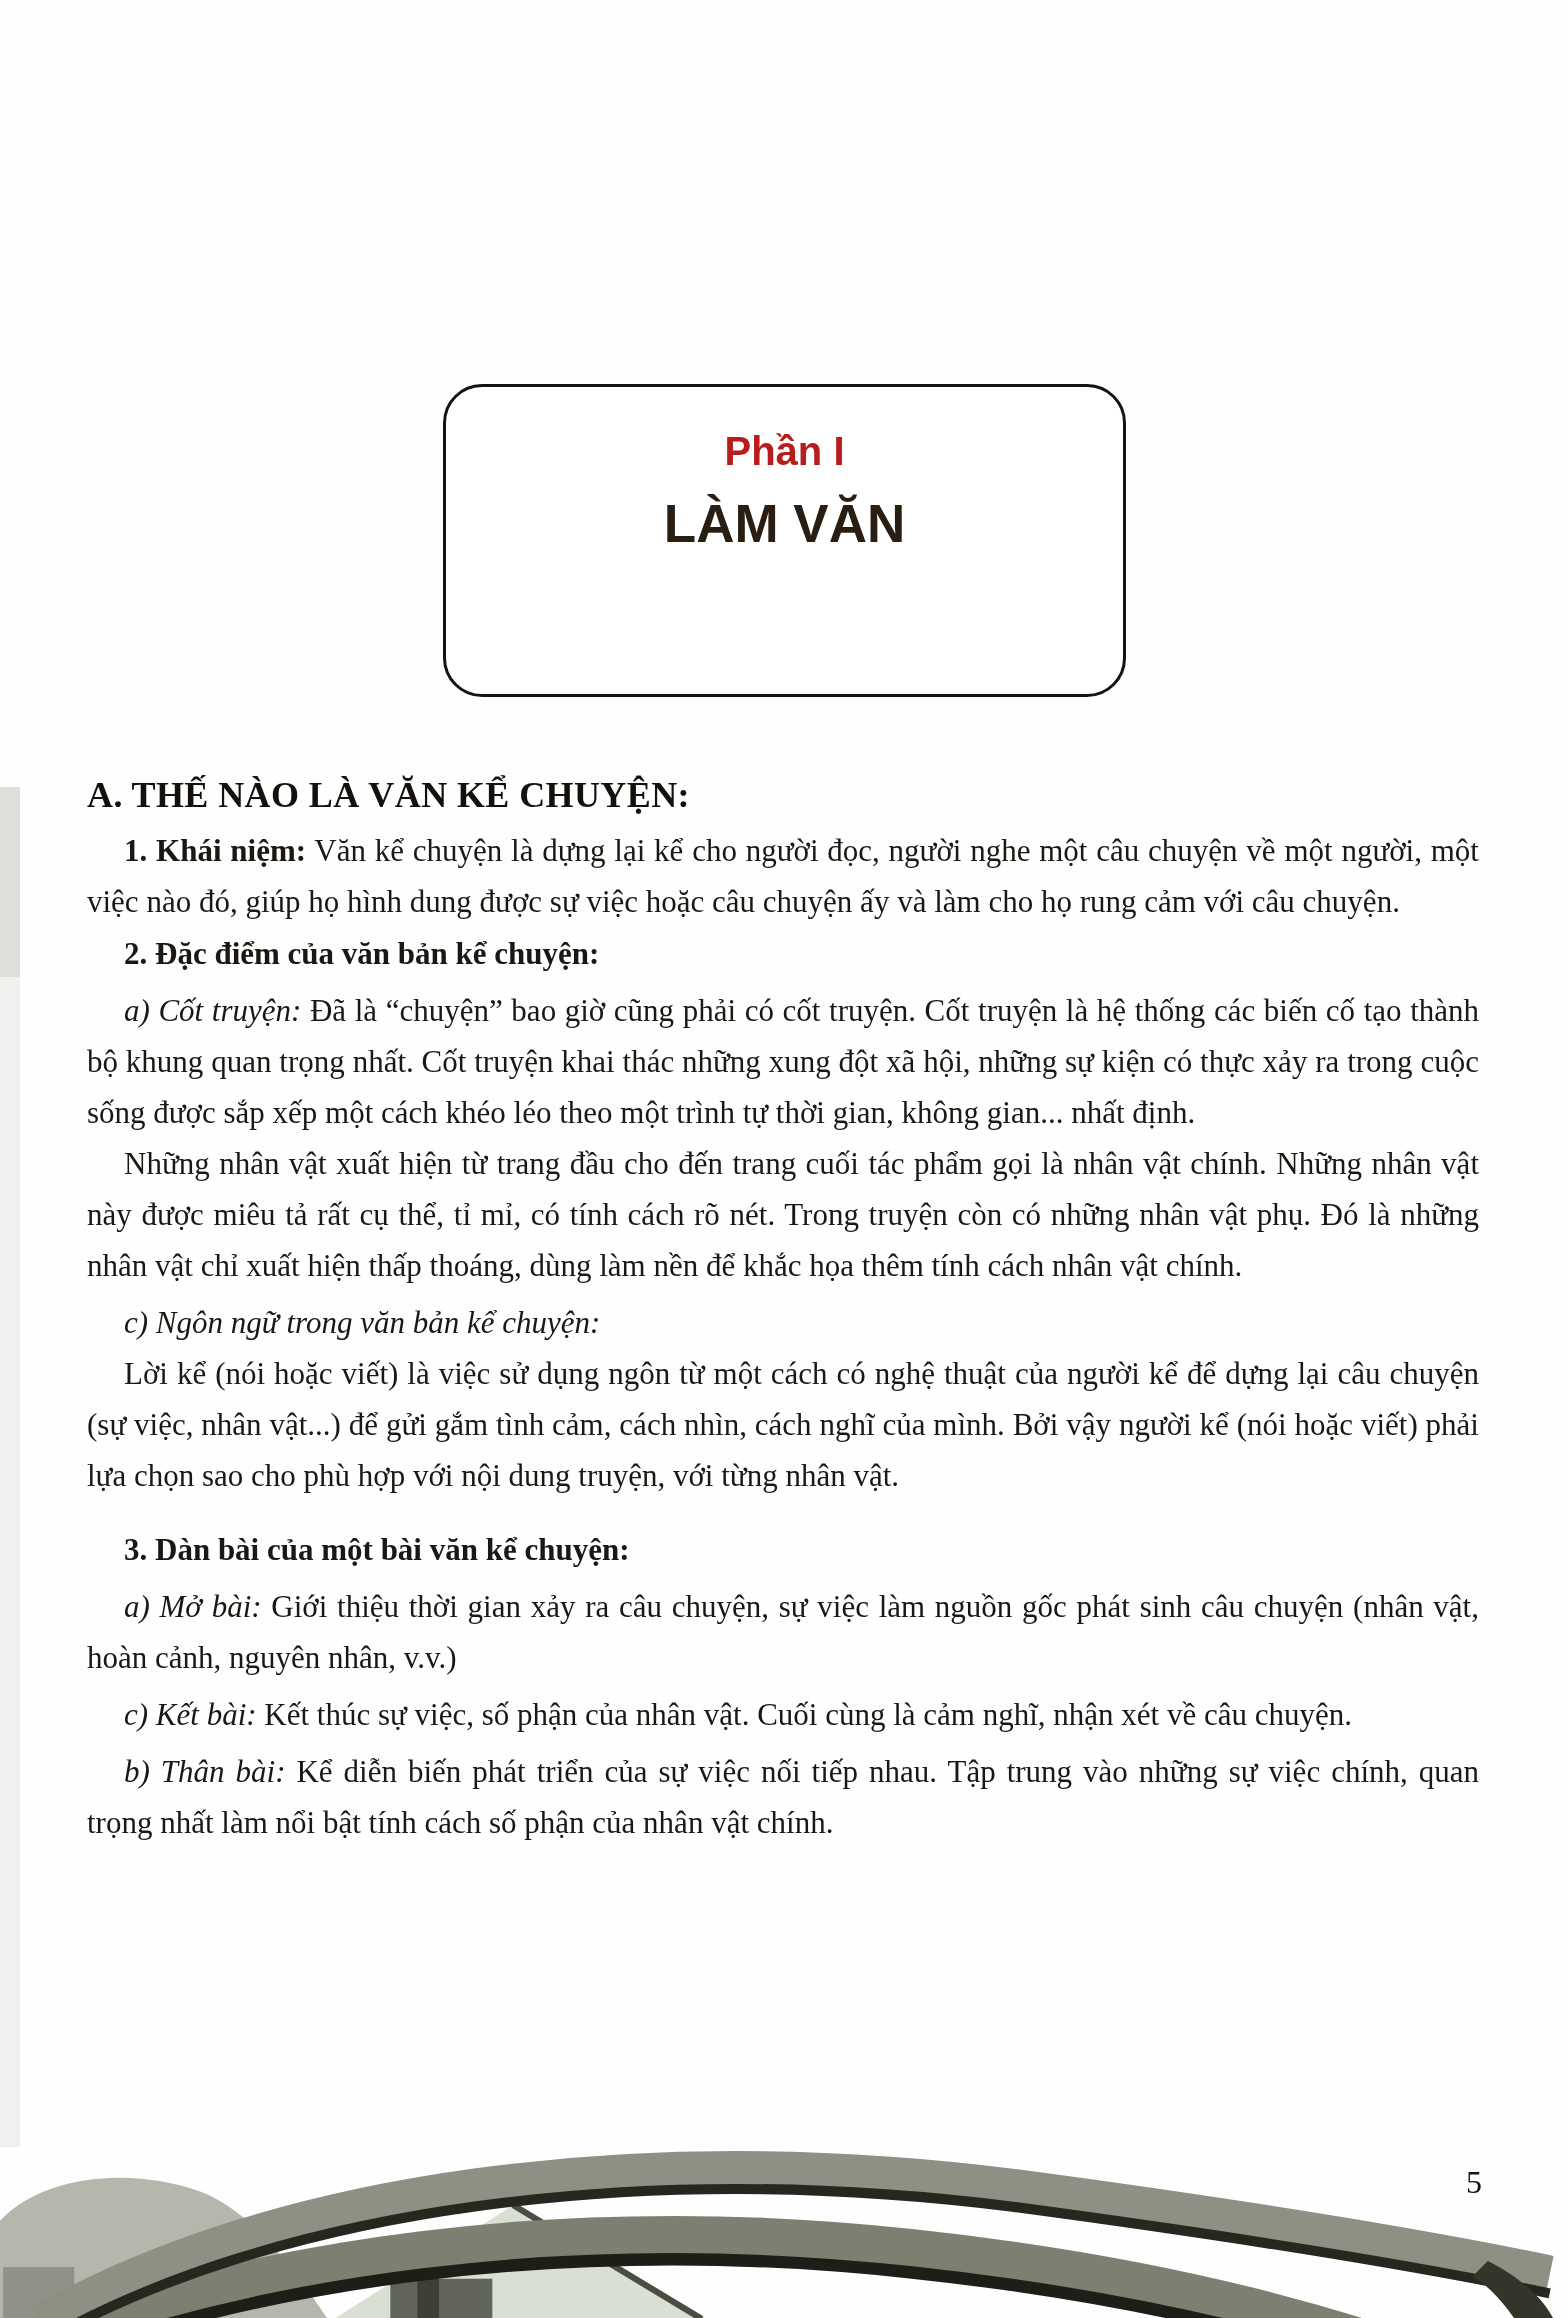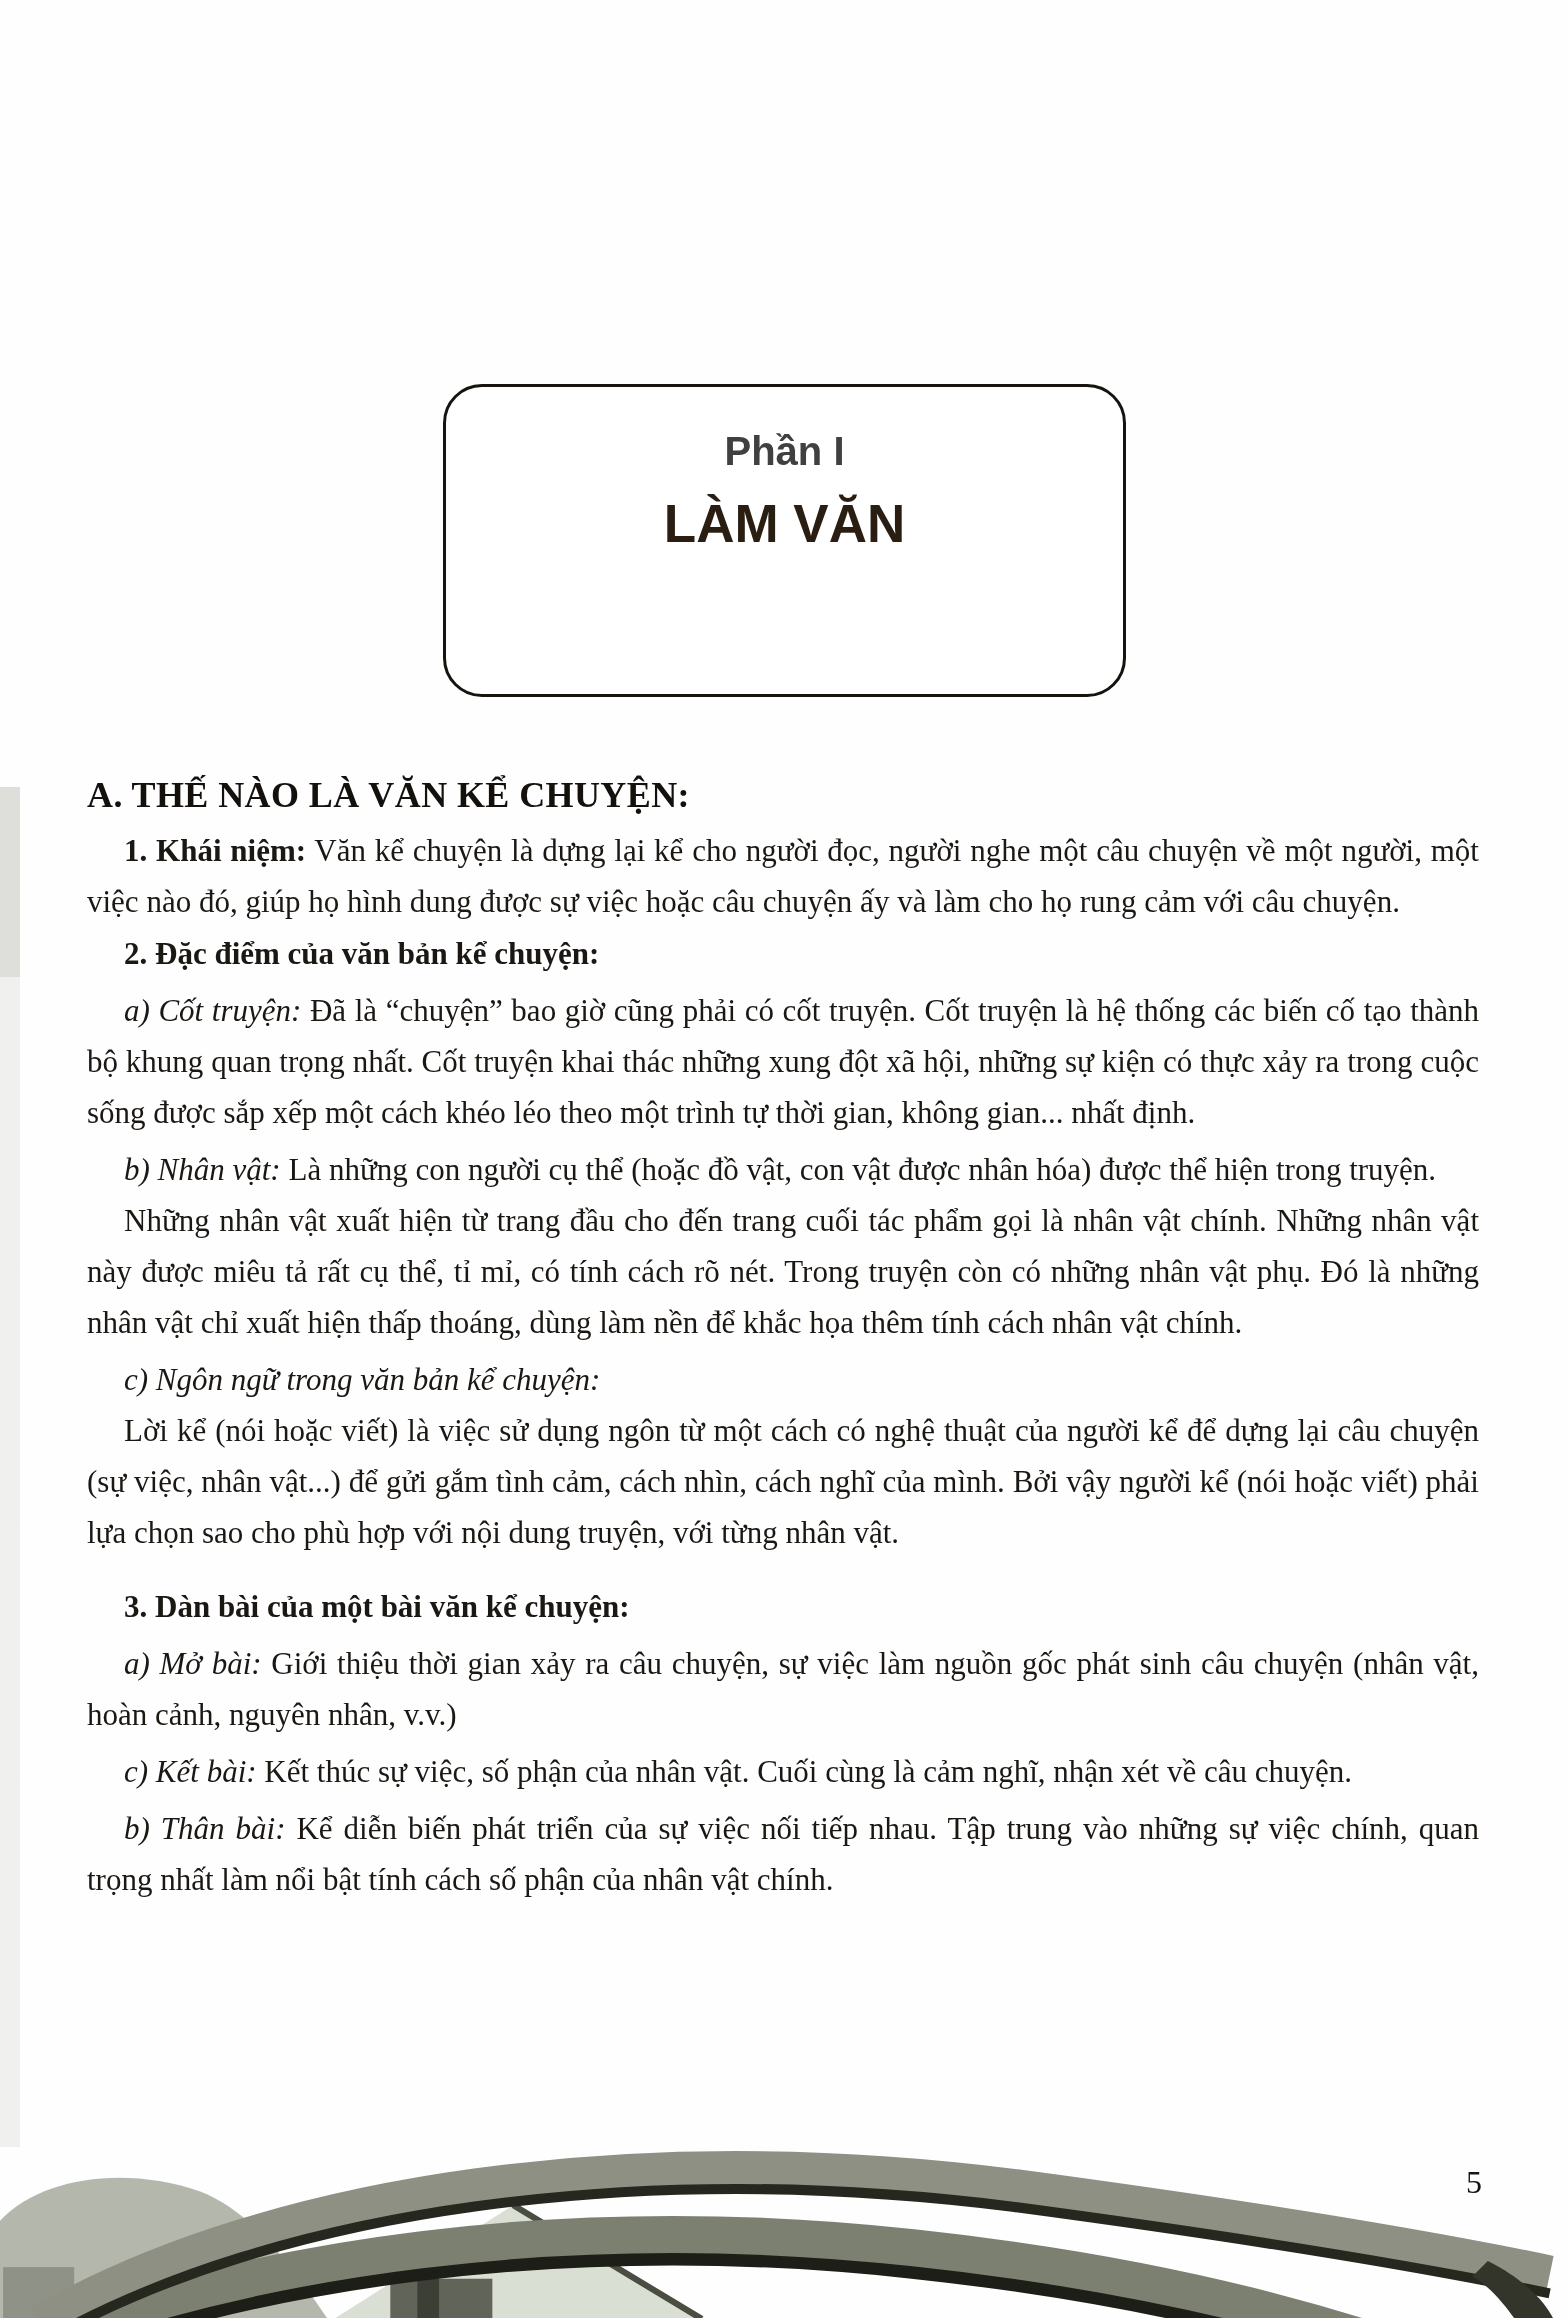--- a/index.html
+++ b/index.html
@@ -15,21 +15,21 @@
     background:linear-gradient(#d6d6d2 0 14%, #ececea 14% 100%);opacity:.8}
 
   
   .part-box{
     box-sizing:border-box;width:683px;margin:384px auto 0;height:313px;
     border:3.9px solid #17130e;border-radius:39px;
     padding-top:40px;text-align:center;background:#fff;
   }
   .part-kicker{
     font-family:"Liberation Sans", sans-serif;font-weight:bold;
-    font-size:40px;line-height:49px;color:#404040;margin-bottom:10.8px;
+    font-size:40px;line-height:49px;color:#b91c1c;margin-bottom:10.8px;
   }
   .part-title{
     font-family:"Liberation Sans", sans-serif;font-weight:bold;
     font-size:53px;line-height:73px;color:#2a1d12;letter-spacing:0;
   }
 
   
   .content{
     margin:77px 90px 0 87px;
     font-size:31px;line-height:51px;text-align:justify;
@@ -66,21 +66,20 @@
 
   <div class="content">
     <h1>A. THẾ NÀO LÀ VĂN KỂ CHUYỆN:</h1>
 
     <p><span class="lead-bold">1. Khái niệm:</span> <span>Văn kể chuyện là dựng lại kể cho người đọc, người nghe một câu chuyện về một người, một việc nào đó, giúp họ hình dung được sự việc hoặc câu chuyện ấy và làm cho họ rung cảm với câu chuyện.</span></p>
 
     <p class="head">2. Đặc điểm của văn bản kể chuyện:</p>
 
     <p class="item"><span class="lead-italic">a) Cốt truyện:</span> <span>Đã là “chuyện” bao giờ cũng phải có cốt truyện. Cốt truyện là hệ thống các biến cố tạo thành bộ khung quan trọng nhất. Cốt truyện khai thác những xung đột xã hội, những sự kiện có thực xảy ra trong cuộc sống được sắp xếp một cách khéo léo theo một trình tự thời gian, không gian... nhất định.</span></p>
 
-    <p class="item"><span class="lead-italic">b) Nhân vật:</span> <span>Là những con người cụ thể (hoặc đồ vật, con vật được nhân hóa) được thể hiện trong truyện.</span></p>
 
     <p><span>Những nhân vật xuất hiện từ trang đầu cho đến trang cuối tác phẩm gọi là nhân vật chính. Những nhân vật này được miêu tả rất cụ thể, tỉ mỉ, có tính cách rõ nét. Trong truyện còn có những nhân vật phụ. Đó là những nhân vật chỉ xuất hiện thấp thoáng, dùng làm nền để khắc họa thêm tính cách nhân vật chính.</span></p>
 
     <p class="item"><span class="lead-italic">c) Ngôn ngữ trong văn bản kể chuyện:</span></p>
 
     <p><span>Lời kể (nói hoặc viết) là việc sử dụng ngôn từ một cách có nghệ thuật của người kể để dựng lại câu chuyện (sự việc, nhân vật...) để gửi gắm tình cảm, cách nhìn, cách nghĩ của mình. Bởi vậy người kể (nói hoặc viết) phải lựa chọn sao cho phù hợp với nội dung truyện, với từng nhân vật.</span></p>
 
     <p class="head sect3">3. Dàn bài của một bài văn kể chuyện:</p>
 
     <p class="item"><span class="lead-italic">a) Mở bài:</span> <span>Giới thiệu thời gian xảy ra câu chuyện, sự việc làm nguồn gốc phát sinh câu chuyện (nhân vật, hoàn cảnh, nguyên nhân, v.v.)</span></p>

